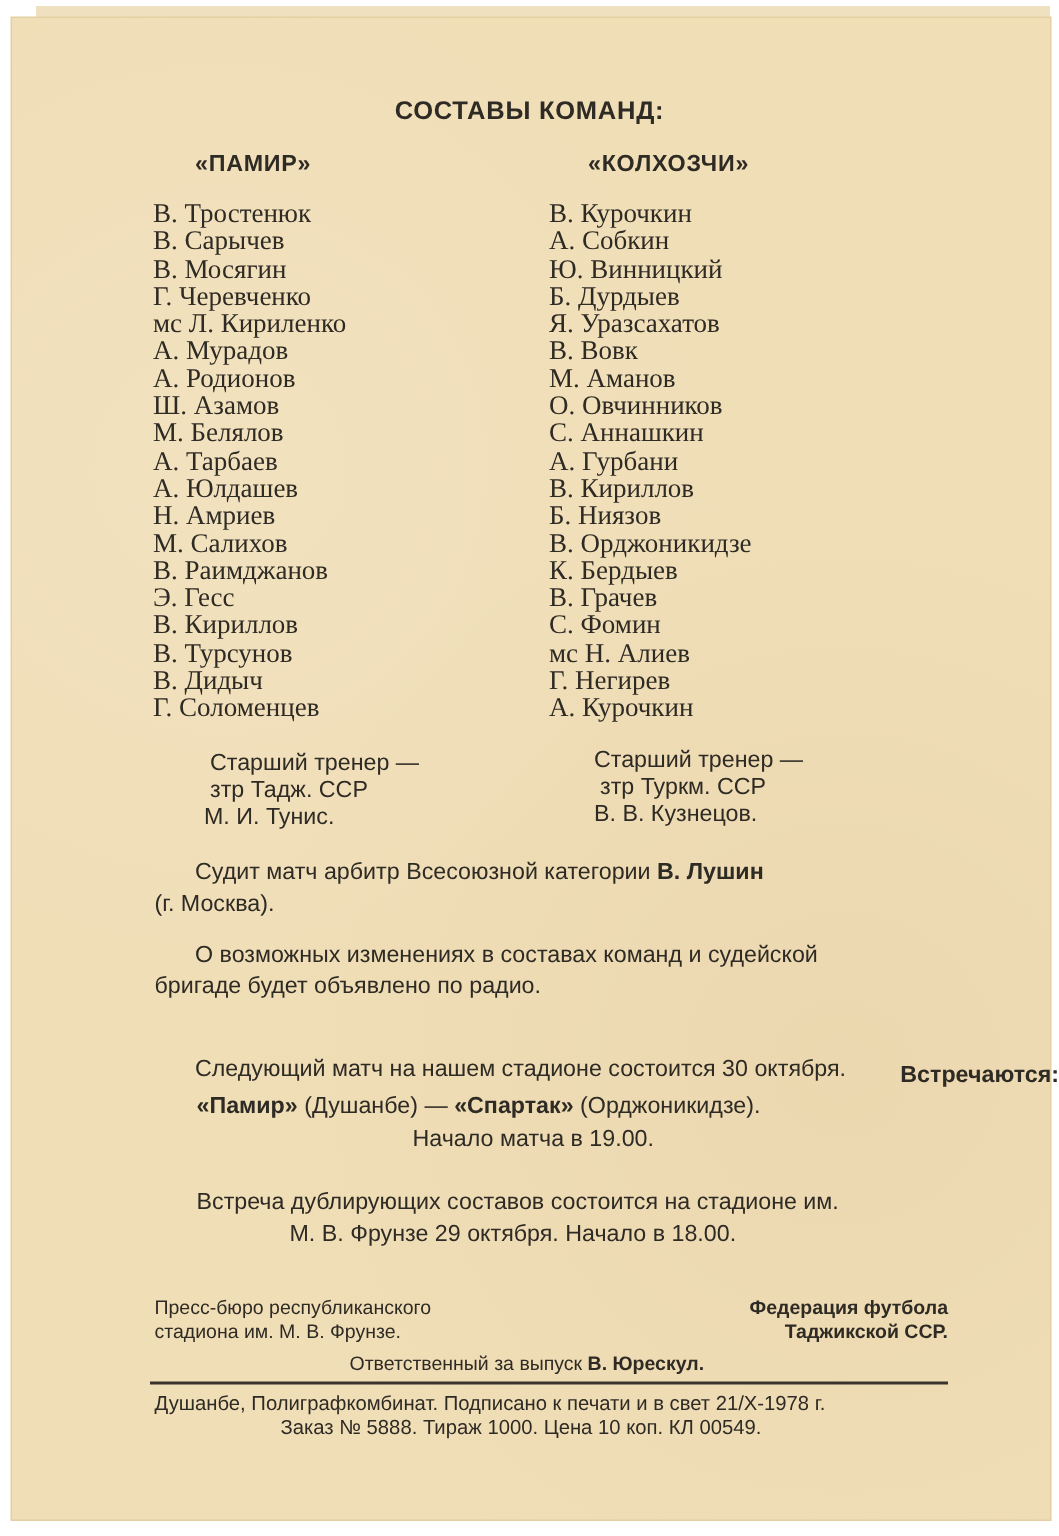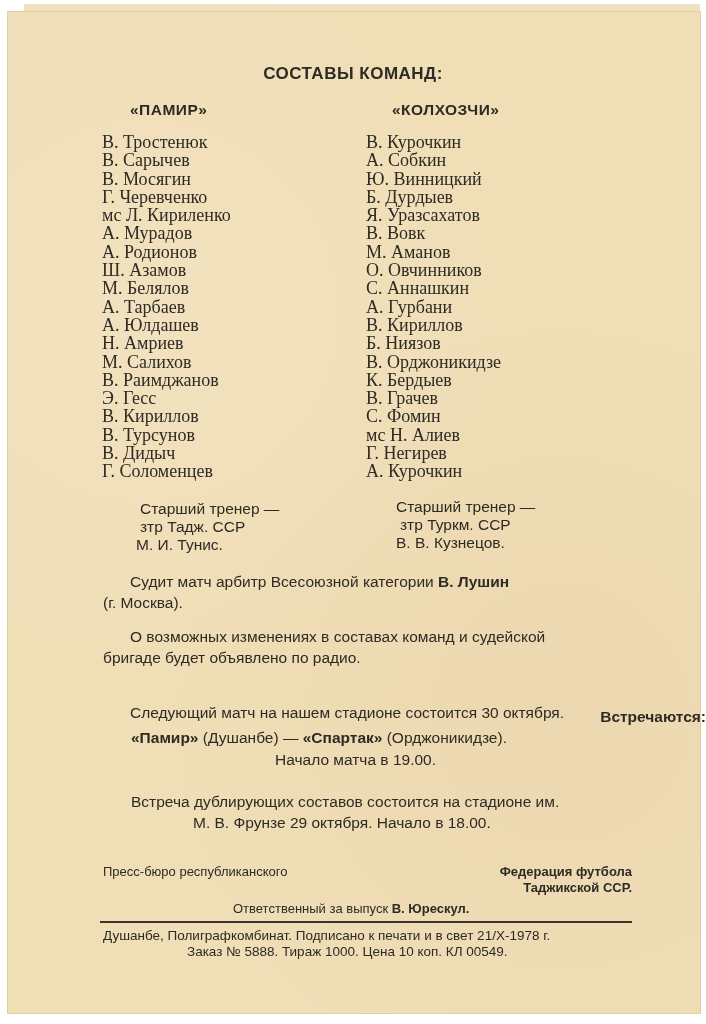--- a/index.html
+++ b/index.html
@@ -119,20 +119,21 @@
 <div class="abs para" style="left:131px; top:727px;">
   <span class="bold">«Памир»</span><span> (Душанбе) — </span><span class="bold">«Спартак»</span><span> (Орджоникидзе).</span>
 </div>
 <div class="abs para" style="left:275px; top:749px;">Начало матча в 19.00.</div>
 
 <div class="abs para" style="left:131px; top:791px;">Встреча дублирующих составов состоится на стадионе им.</div>
 <div class="abs para" style="left:193px; top:812px;">М. В. Фрунзе 29 октября. Начало в 18.00.</div>
 
 <div class="abs small" style="left:103px; top:864px;">
   <div>Пресс-бюро республиканского</div>
+  <div>стадиона им. М. В. Фрунзе.</div>
 </div>
 <div class="abs small bold" style="right:74px; top:864px; text-align:right;">
   <div>Федерация футбола</div>
   <div>Таджикской ССР.</div>
 </div>
 <div class="abs small" style="left:233px; top:901px;">
   <span>Ответственный за выпуск </span><span class="bold">В. Юрескул.</span>
 </div>
 <div class="rule"></div>
 <div class="abs small" style="left:103px; top:928px; font-size:13.5px;">Душанбе, Полиграфкомбинат. Подписано к печати и в свет 21/X-1978 г.</div>

